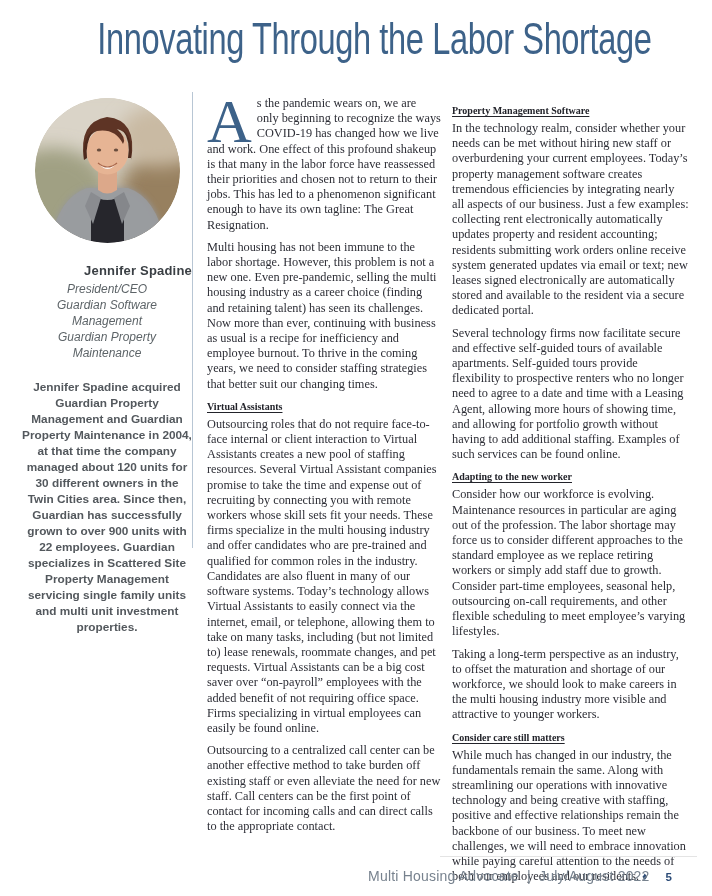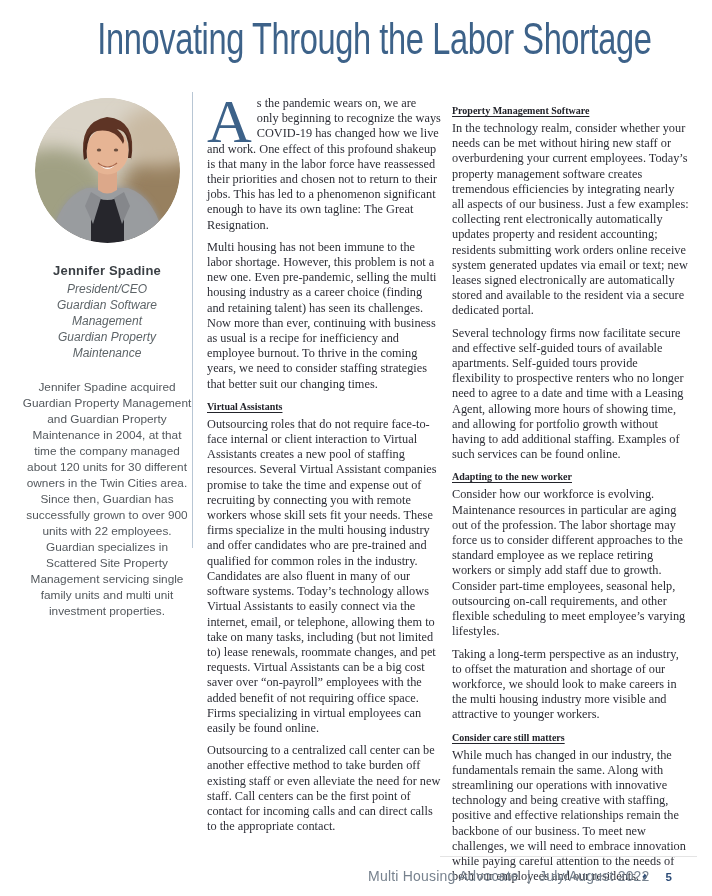--- a/index.html
+++ b/index.html
@@ -26,26 +26,27 @@
     font-family:"Liberation Sans", sans-serif;
   }
   .portrait {
     width:145px; height:145px; margin:0 auto; border-radius:50%;
     overflow:hidden; display:block;
   }
   .byline { margin-top:20px; }
   .byline .name {
     font-size:13px; font-weight:bold; color:#3a3f44; letter-spacing:.2px;
     margin-bottom:3px;
+    text-align:right;
   }
   .byline .role, .byline .company {
     font-size:12px; font-style:italic; color:#5d6468; line-height:16px;
   }
   .bio {
-    margin-top:18px; font-size:11.8px; line-height:16px; color:#53585d;
+    margin-top:18px; font-size:11.8px; line-height:16px; color:#53585d;font-weight:bold;
   }
   
   .v-divider {
     position:absolute; left:192px; top:92px; width:1px; height:456px;
     background:#b8c6d4;
   }
   
   .col { position:absolute; top:96px; color:#2d2e36; }
   .col-1 { left:207px; width:234px; }
   .col-2 { left:452px; width:237px; }

